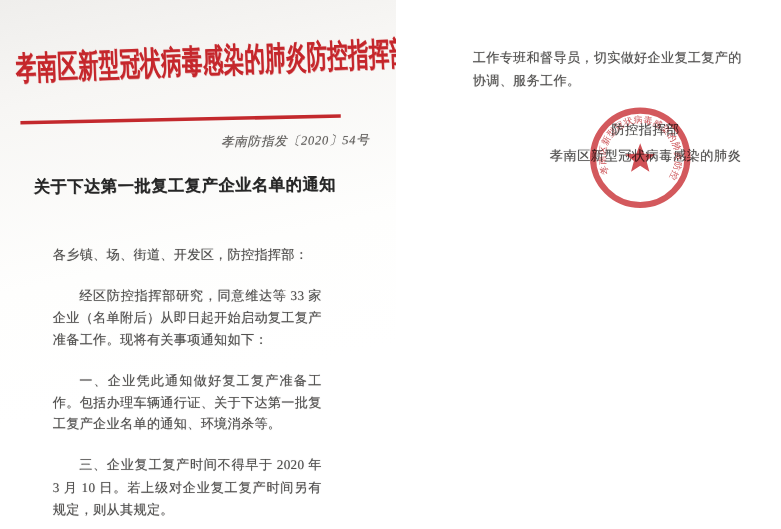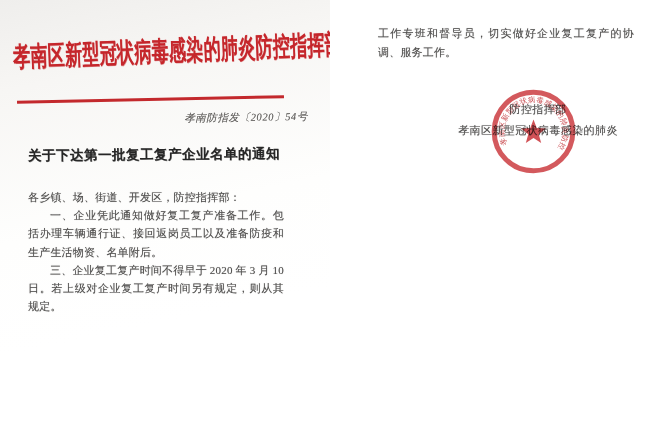--- a/index.html
+++ b/index.html
@@ -41,21 +41,21 @@
     font-size:13.5px; font-weight:bold; color:#262626; letter-spacing:.5px;
     transform:rotate(-.5deg);
     text-shadow:.4px .4px 0 rgba(38,38,38,.5);
   }
   .body-text {
     font-size:11px; line-height:18.2px; color:#525150; text-align:justify;
     text-shadow:0 0 .7px rgba(90,88,86,.55);
     letter-spacing:.2px;
   }
   .body-left { position:absolute; left:28px; top:188px; width:256px; }
-  .body-text p { margin:0; text-indent:2em;font-family:Liberation Serif, serif; }
+  .body-text p { margin:16px; text-indent:2em;font-family:Liberation Serif, serif; }
   .body-text p.no-indent { text-indent:0; }
 
   
   .page-right { position:absolute; left:330px; top:0; width:321px; height:441px; background:#ffffff; }
   .body-right { position:absolute; left:48px; top:24px; width:256px; line-height:19px; }
   .body-right p.attachment { text-indent:2em; margin-top:7px; }
 
   .sig-block {
     position:absolute; left:124px; top:99px; width:168px; text-align:center;
     font-size:11px; line-height:21px; color:#525150;
@@ -80,21 +80,22 @@
     </div>
 
     <div class="red-line"></div>
 
     <div class="doc-number">孝南防指发〔2020〕54号</div>
 
     <div class="doc-title">关于下达第一批复工复产企业名单的通知</div>
 
     <div class="body-text body-left">
       <p class="no-indent">各乡镇、场、街道、开发区，防控指挥部：</p>
-      <p>一、企业凭此通知做好复工复产准备工作。包括办理车辆通行证、接回返岗员工以及准备防疫和生产生活物资、名单附后。</p>
+      <p>经区防控指挥部研究，同意维达等 33 家企业（名单附后）从即日起开始启动复工复产准备工作。现将有关事项通知如下：</p>
+      <p>一、企业凭此通知做好复工复产准备工作。包括办理车辆通行证、关于下达第一批复工复产企业名单的通知、环境消杀等。</p>
       <p>三、企业复工复产时间不得早于 2020 年 3 月 10 日。若上级对企业复工复产时间另有规定，则从其规定。</p>
 
     </div>
   </div>
 
   <div class="page-right">
 
     <div class="body-text body-right">
       <p class="no-indent">工作专班和督导员，切实做好企业复工复产的协调、服务工作。</p>
     </div>

